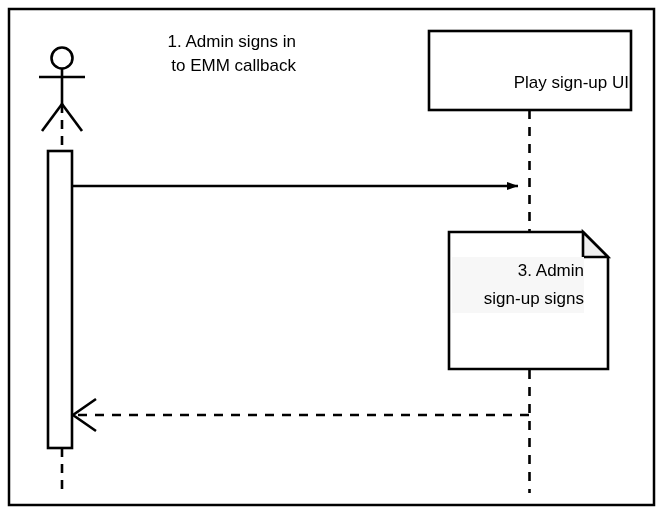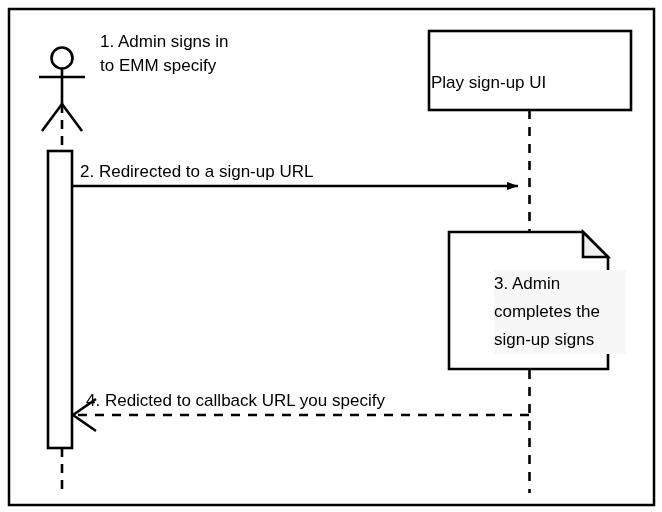--- a/index.html
+++ b/index.html
@@ -22,21 +22,21 @@
     left: 0;
     top: 0;
   }
   .dlabel {
     position: absolute;
     color: #000000;
     font-family: "Liberation Sans", sans-serif;
     font-size: 17px;
     line-height: 24px;
     white-space: nowrap;
-    text-align: left;
+    text-align: right;
   }
   #actor-label {
     left: 100px;
     top: 30px;
     width: 196px;
   }
   #msg2-label {
     left: 80px;
     top: 160px;
     width: 440px;
@@ -46,24 +46,23 @@
     top: 389px;
     width: 420px;
   }
   #lifeline-play-label {
     left: 431px;
     top: 71px;
     width: 198px;
   }
   #note-text {
     left: 452px;
-    top: 270px;
+    top: 257px;
     width: 132px;
     line-height: 28px;
-    padding-left: 42px;
   }
   #note-text .nline {
     display: block;
     background: #f7f7f7;
   }
 </style>
 </head>
 <body>
 
 <div id="canvas">
@@ -102,28 +101,25 @@
       <path d="M449,232 L583,232 L608,257 L608,369 L449,369 Z" fill="#ffffff" stroke="#000000" stroke-width="2.6" stroke-linejoin="miter"></path>
       <path d="M583,232 L608,257 L583,257 Z" fill="#f0f0f0" stroke="#000000" stroke-width="2.6" stroke-linejoin="miter"></path>
     </g>
 
     <line x1="529" y1="415" x2="76" y2="415" stroke="#000000" stroke-width="2.6" stroke-dasharray="9,8"></line>
     <path d="M96,399 L73,415 L96,431" fill="none" stroke="#000000" stroke-width="2.6" stroke-linecap="butt" stroke-linejoin="miter"></path>
   </svg>
 
   <div class="dlabel" id="actor-label">
     <span>1. Admin signs in</span><br>
-    <span>to EMM specify</span>
+    <span>to EMM callback</span>
   </div>
 
   <div class="dlabel" id="lifeline-play-label">Play sign-up UI</div>
 
-  <div class="dlabel" id="msg2-label">2. Redirected to a sign-up URL</div>
 
-  <div class="dlabel" id="msg4-label">4. Redicted to callback URL you specify</div>
 
   <div class="dlabel" id="note-text">
     <span class="nline">3. Admin</span>
-    <span class="nline">completes the</span>
     <span class="nline">sign-up signs</span>
   </div>
 
 </div>
 
 </body></html>

